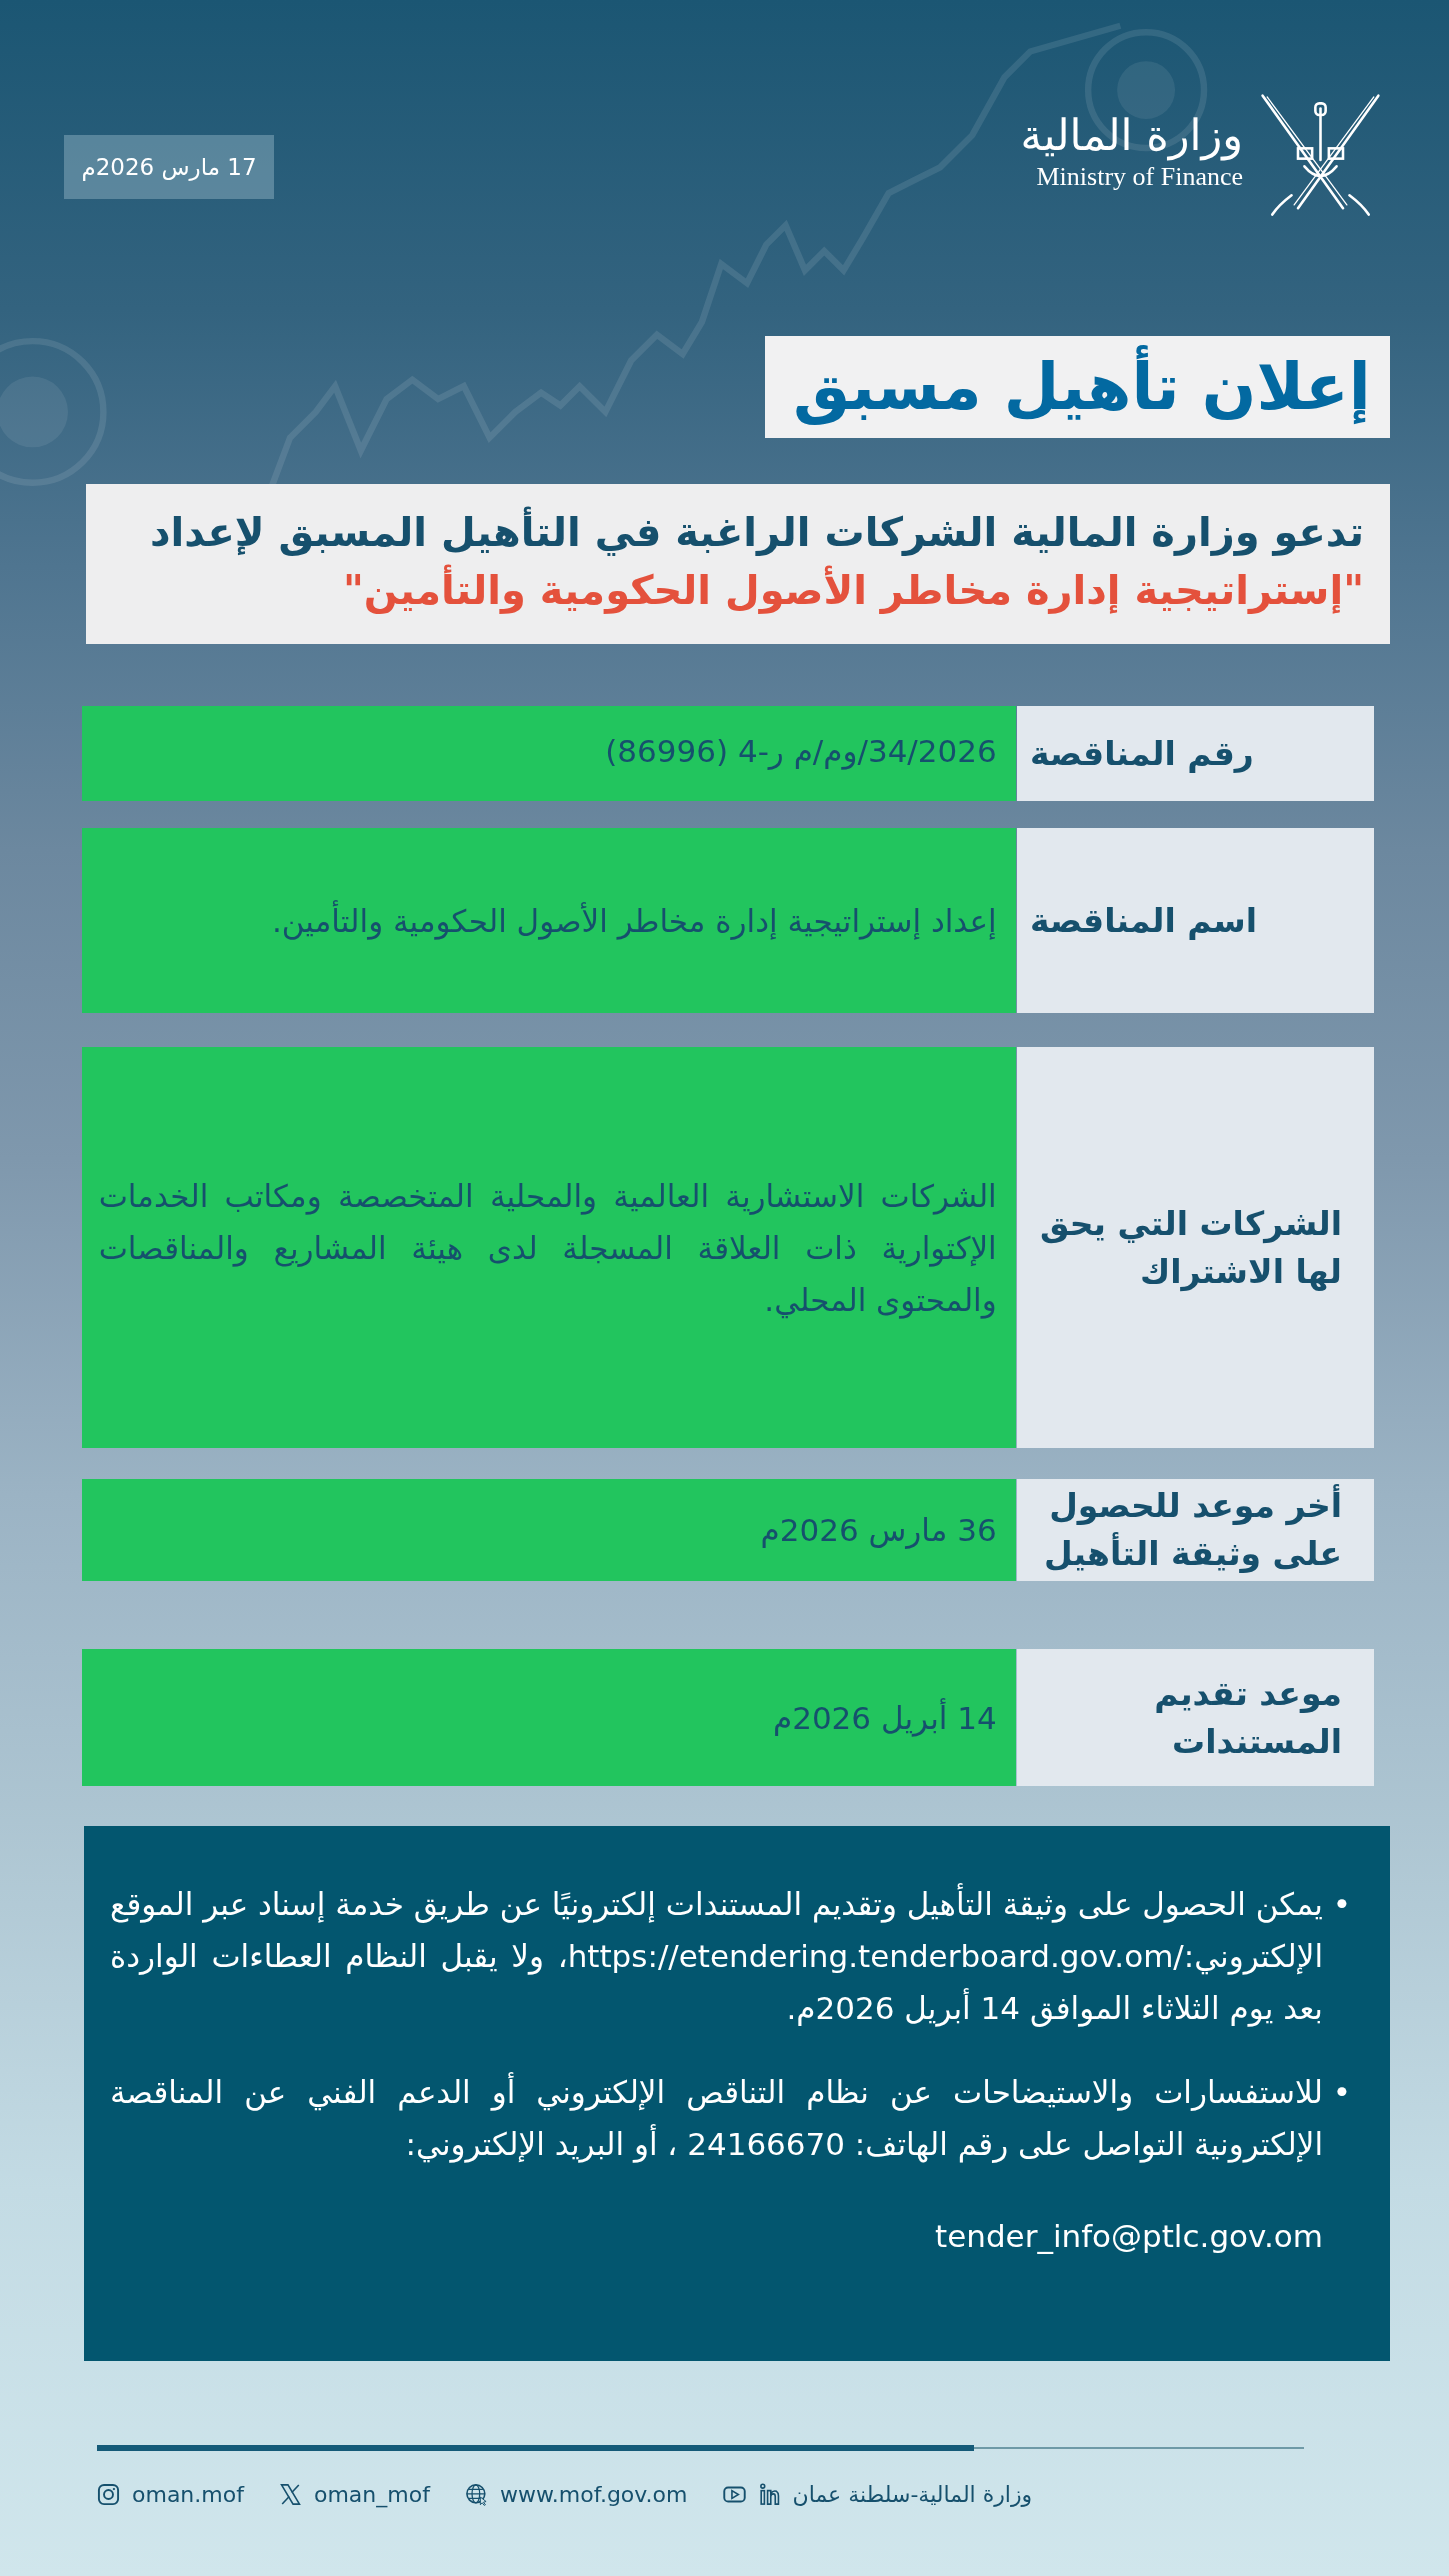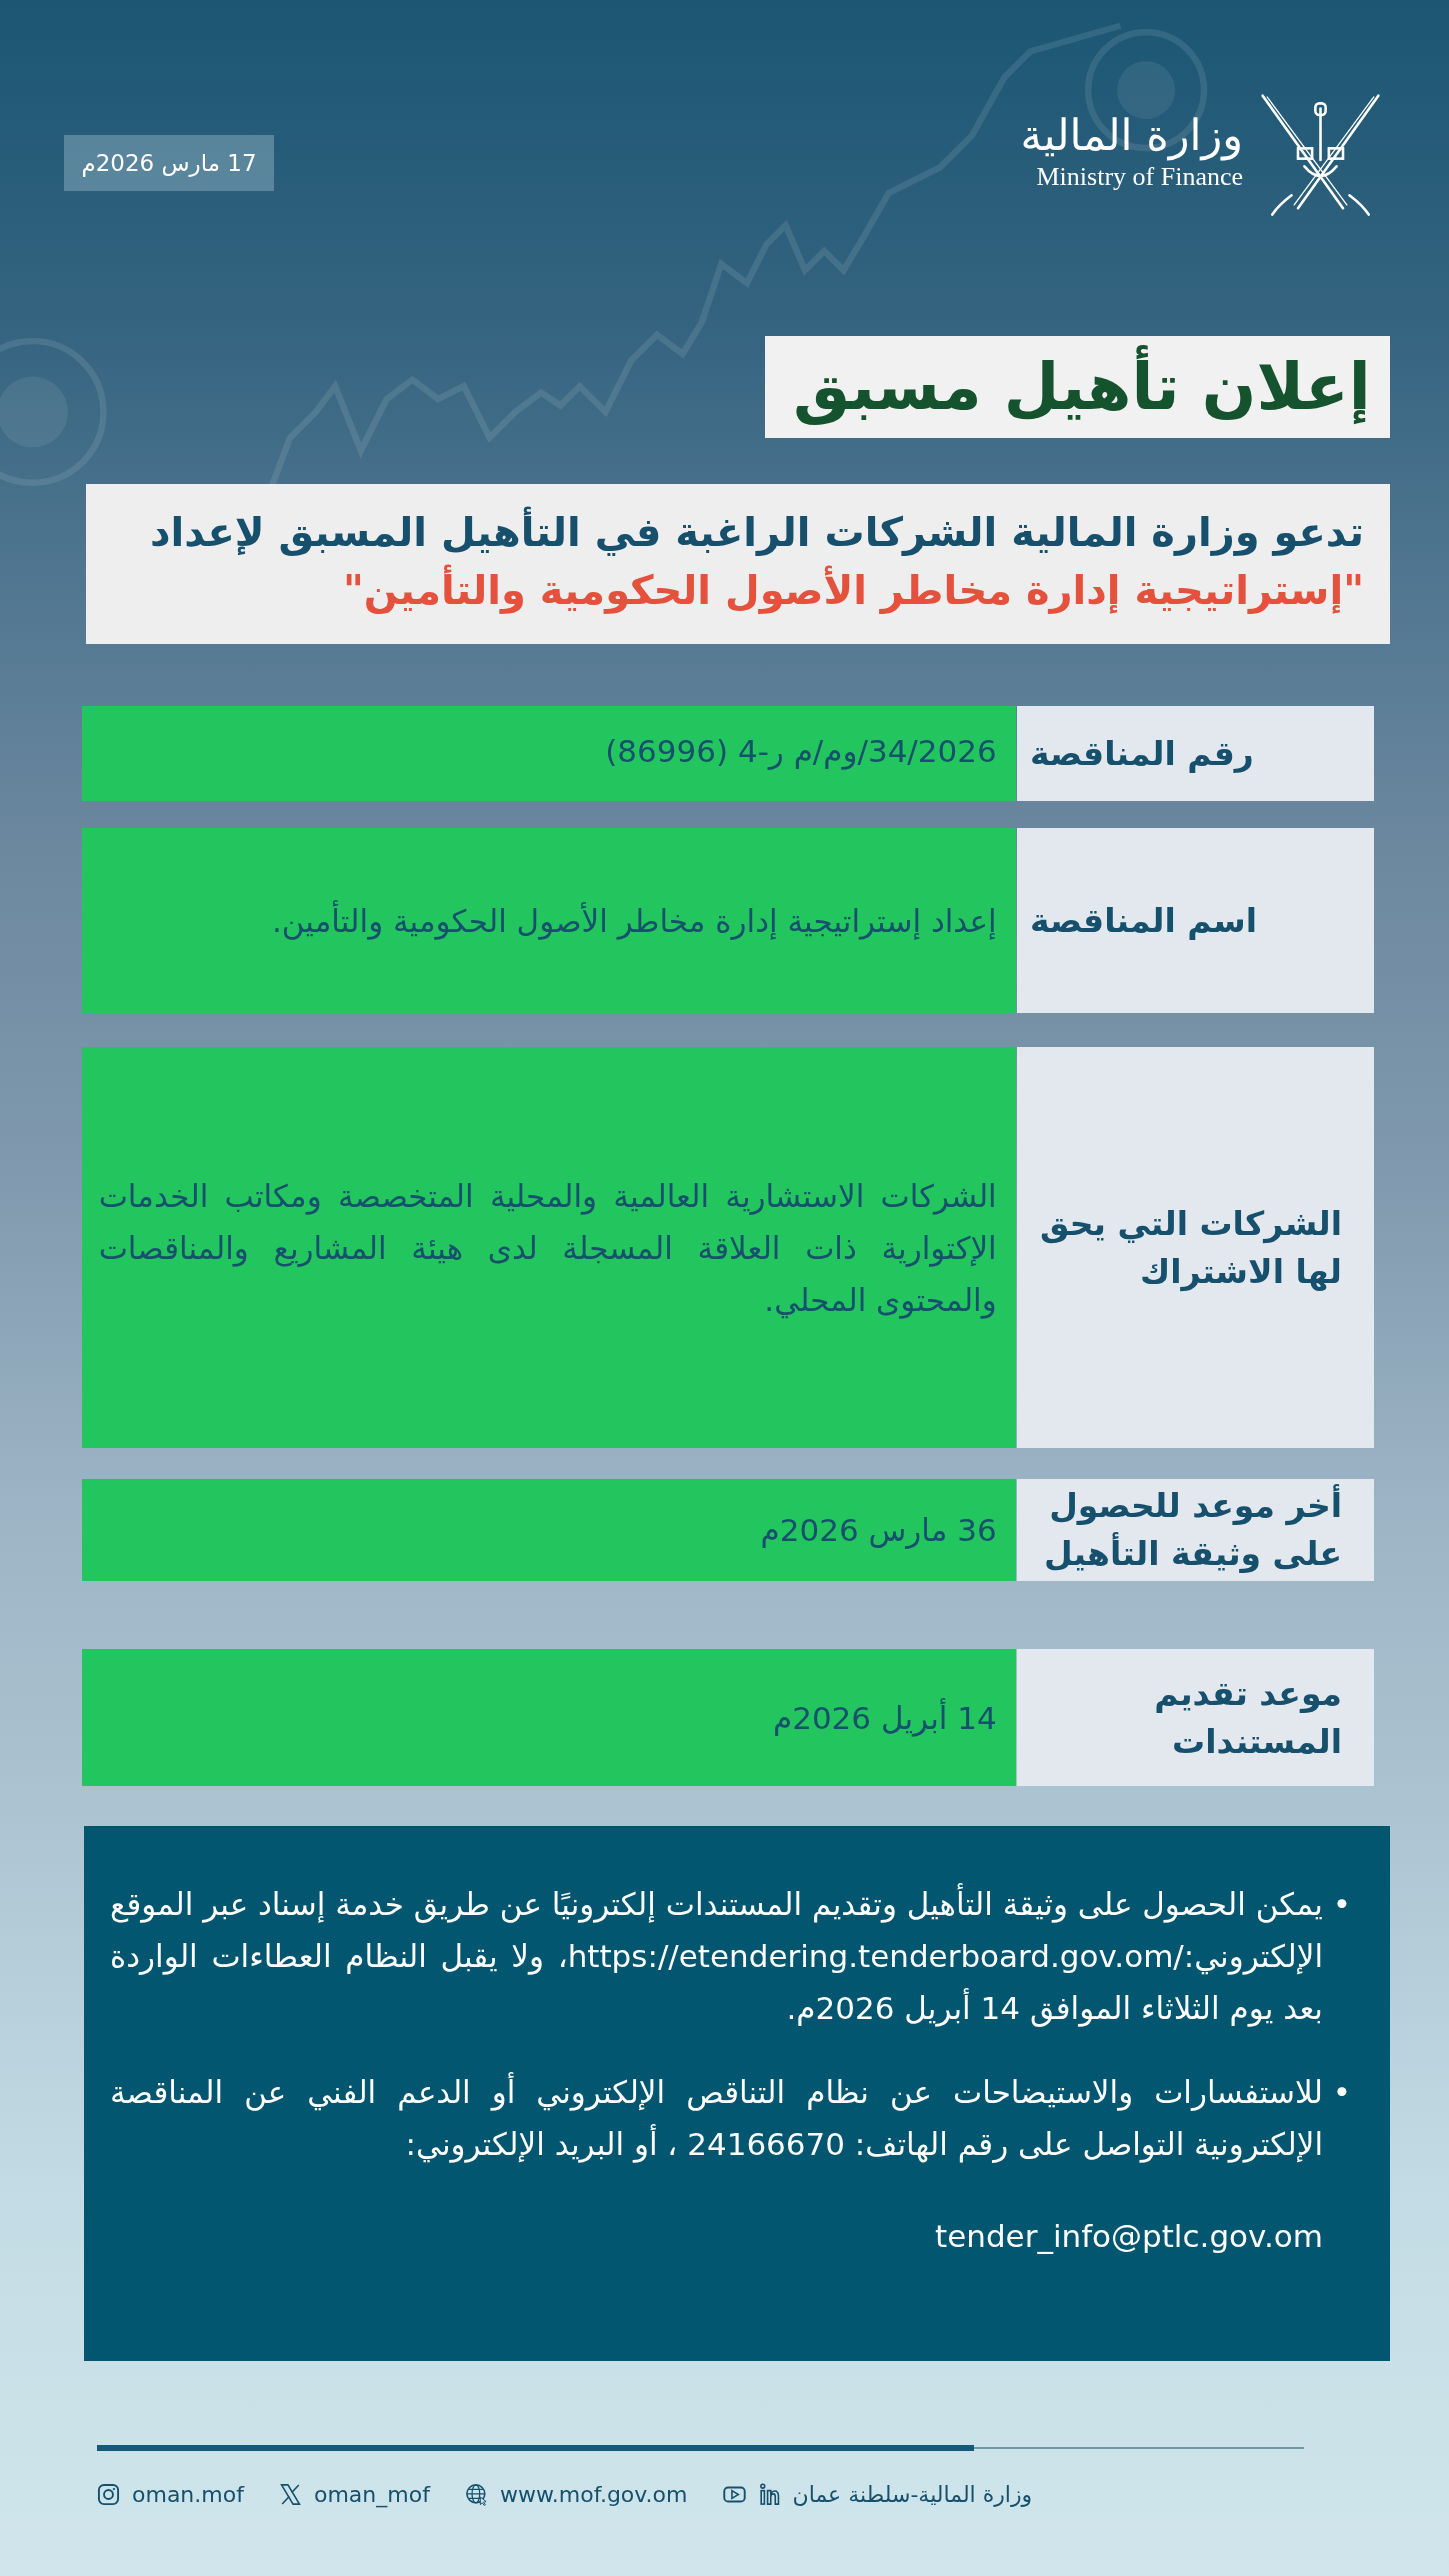--- a/index.html
+++ b/index.html
@@ -8,39 +8,39 @@
     position: relative;
     font-family: "DejaVu Sans", "Liberation Sans", sans-serif;
     background: linear-gradient(180deg, #1b5673 0%, #33637f 12%, #4f7590 22%, #6c889f 33%, #7f98ad 45%, #9bb3c4 58%, #acc4d1 70%, #c3dbe4 85%, #d0e6ec 100%);
     color: #14526f;
   }
   .abs { position: absolute; }
   .bg-graph { position: absolute; left: 0; top: 0; width: 1449px; height: 708px; pointer-events: none; }
 
   
   .date-badge {
-    left: 64px; top: 135px; width: 210px; height: 56px;
+    left: 64px; top: 135px; width: 210px; height: 64px;
     background: rgba(150, 185, 200, 0.45);
     color: #ffffff; font-size: 23px;
     display: flex; align-items: center; justify-content: center;
     direction: rtl;
   }
   .logo-text { right: 206px; top: 109px; text-align: right; color: #fff; }
   .logo-ar { font-family: "DejaVu Serif", serif; font-size: 43px; line-height: 52px; direction: rtl; }
   .logo-en { font-family: "Liberation Serif", serif; font-size: 26px; line-height: 32px; }
   .emblem { right: 61px; top: 89px; width: 135px; height: 129px; }
 
   
   .title-box {
     right: 59px; top: 336px; width: 625px; height: 102px;
     background: #f1f1f2;
     display: flex; align-items: center; justify-content: flex-end;
     padding-right: 19.3px;
   }
-  .title-text { font-size: 64px; font-weight: bold; color: #14532d; direction: rtl; }
+  .title-text { font-size: 64px; font-weight: bold; color: #0369a1; direction: rtl; }
 
   
   .intro-box {
     left: 86px; right: 59px; top: 484px; height: 160px;
     background: #eeeeef;
     padding: 19.3px 26px 0 26px;
     direction: rtl; text-align: right;
   }
   .intro-line1 { font-size: 40px; font-weight: bold; color: #16506d; line-height: 58px; }
   .intro-line2 { font-size: 40px; font-weight: bold; color: #e4513c; line-height: 58px; }

